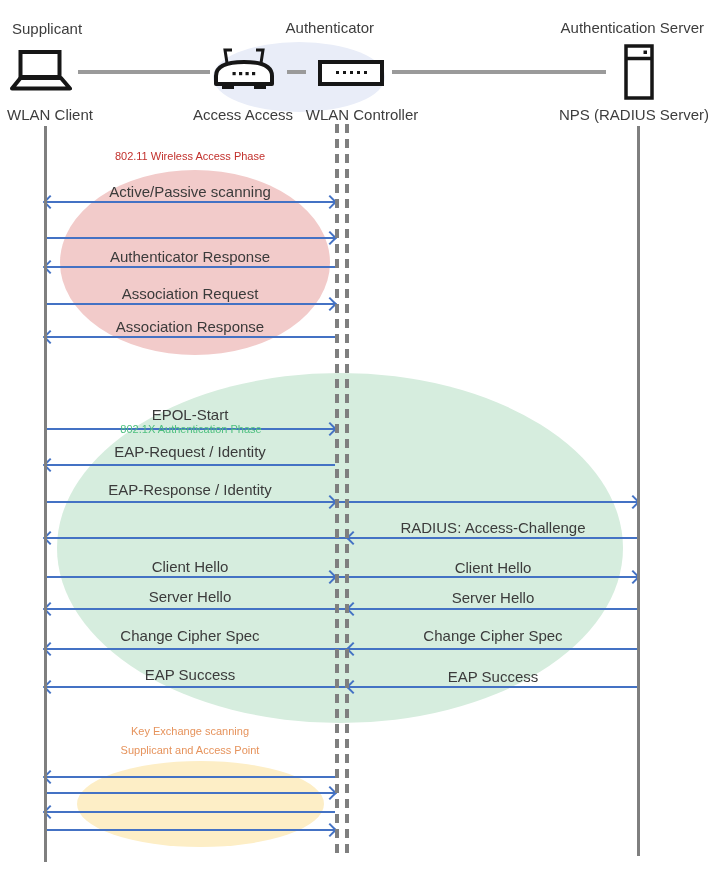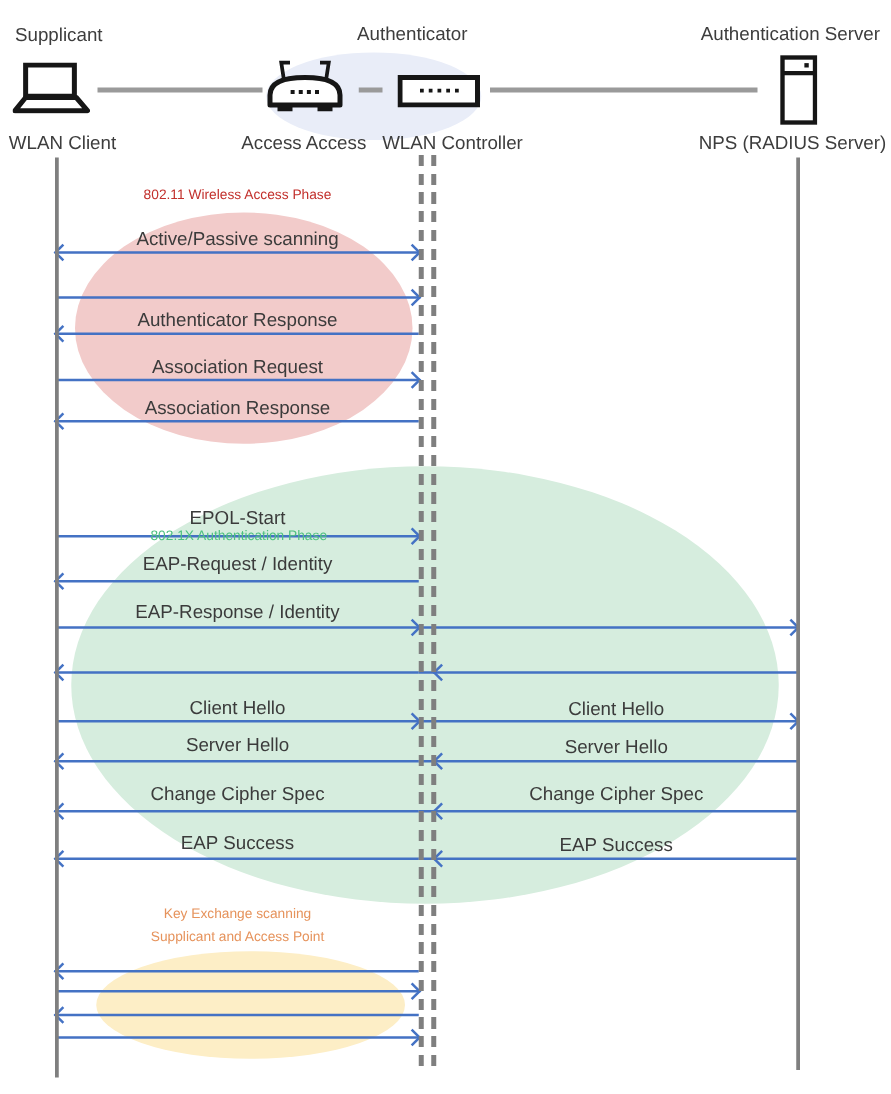--- a/index.html
+++ b/index.html
@@ -146,20 +146,21 @@
   <div class="arrow dir-left" style="top:537px"></div>
   <div class="arrow dir-right" style="top:576px"></div>
   <div class="arrow dir-left" style="top:608px"></div>
   <div class="arrow dir-left" style="top:648px"></div>
   <div class="arrow dir-left" style="top:686px"></div>
   <div class="arrow dir-left" style="top:776px"></div>
   <div class="arrow dir-right" style="top:792px"></div>
   <div class="arrow dir-left" style="top:811px"></div>
   <div class="arrow dir-right" style="top:829px"></div>
 
+  <div class="msg-label rsec" style="top:519px">RADIUS: Access-Challenge</div>
   <div class="msg-label rsec" style="top:559px">Client Hello</div>
   <div class="msg-label rsec" style="top:589px">Server Hello</div>
   <div class="msg-label rsec" style="top:627px">Change Cipher Spec</div>
   <div class="msg-label rsec" style="top:668px">EAP Success</div>
 
   <div class="arrow rsec dir-right" style="top:501px"></div>
   <div class="arrow rsec dir-left" style="top:537px"></div>
   <div class="arrow rsec dir-right" style="top:576px"></div>
   <div class="arrow rsec dir-left" style="top:608px"></div>
   <div class="arrow rsec dir-left" style="top:648px"></div>

